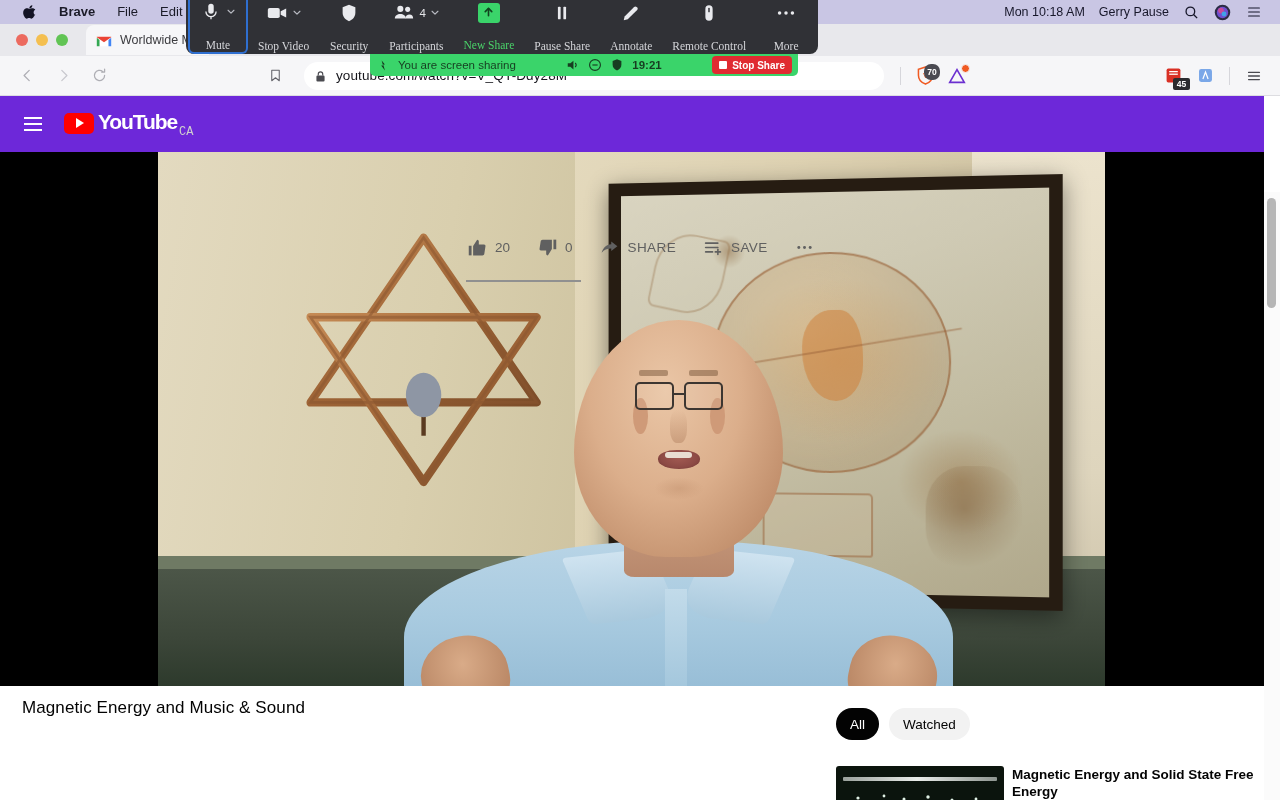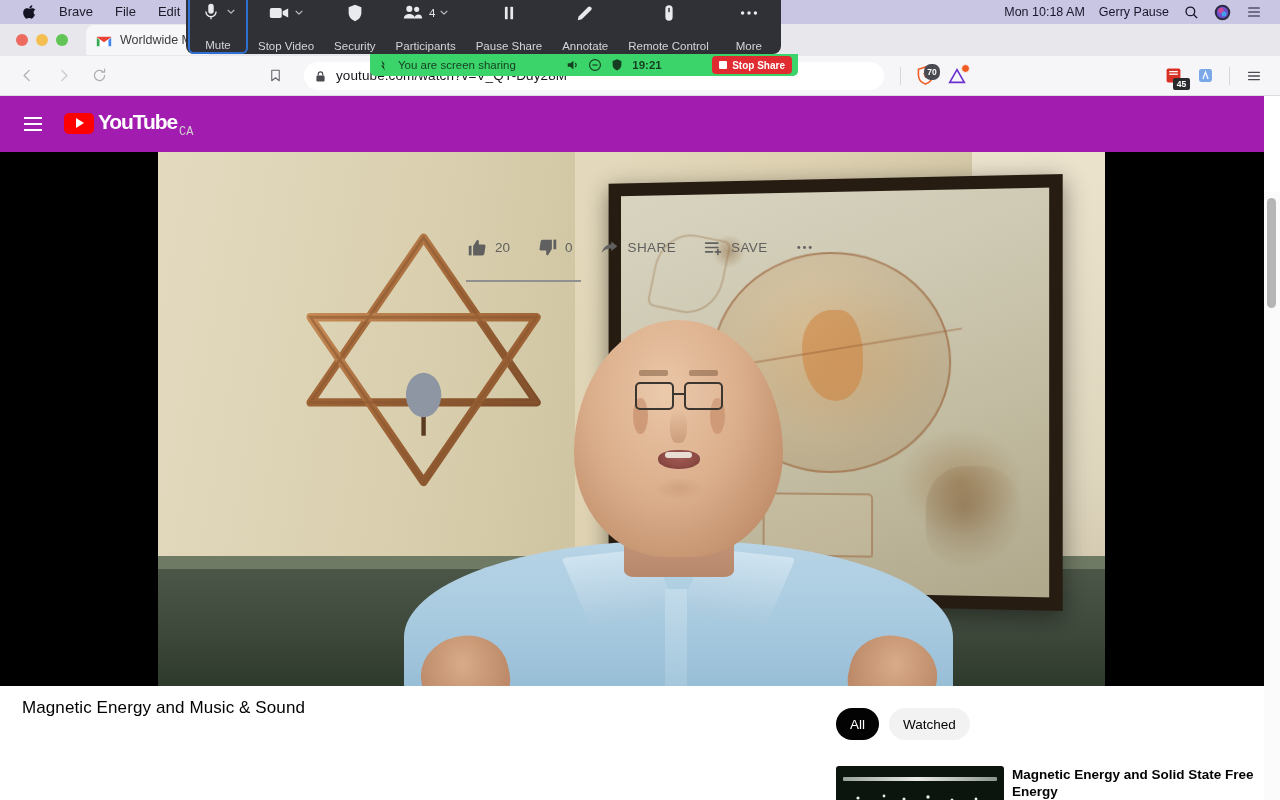--- a/index.html
+++ b/index.html
@@ -13,21 +13,21 @@
 
   
   .macbar {
     position:absolute; left:0; top:0; width:1280px; height:24px;
     background:#c9c6e4; display:flex; align-items:center;
     padding:0 8px; z-index:30;
   }
   .mac-apple { width:16px; height:16px; margin:0 10px 0 14px; position:relative; }
   .mac-apple svg { display:block; }
   .mac-menu-item { font-size:13px; color:#1b1b28; padding:0 11px; line-height:24px; white-space:nowrap; }
-  .mac-menu-item.bold { font-weight:normal; }
+  .mac-menu-item.bold { font-weight:bold; }
   .macbar-right { margin-left:auto; display:flex; align-items:center; gap:14px; padding-right:10px; }
   .mac-right-text { font-size:12.5px; color:#17172a; white-space:nowrap; }
   .mac-ico { width:17px; height:17px; display:flex; align-items:center; justify-content:center; }
 
   
   .brave-tabstrip {
     position:absolute; left:0; top:24px; width:1280px; height:32px;
     background:#e8e8ec; display:flex; align-items:center; z-index:10;
   }
   .traffic { display:flex; align-items:center; gap:8px; margin-left:16px; }
@@ -79,21 +79,21 @@
     display:flex; align-items:stretch; padding:0 2px;
   }
   .ztool {
     display:flex; flex-direction:column; align-items:center; justify-content:center;
     padding:4px 10px 5px; min-width:60px; position:relative;
   }
   .ztool.sel { background:#303136; border:2px solid #2f6fd0; border-top:none; border-radius:0 0 6px 6px; }
   .z-iconrow { display:flex; align-items:center; gap:4px; height:26px; }
   .z-ico { width:22px; height:22px; display:flex; align-items:center; justify-content:center; }
   .z-caret { width:10px; height:10px; display:flex; align-items:center; justify-content:center; }
-  .z-label { font-size:11.5px; color:#d4d5d9; margin-top:16px; white-space:nowrap; }
+  .z-label { font-size:11.5px; color:#d4d5d9; margin-top:16px; white-space:nowrap;font-family:Liberation Serif, serif; }
   .z-label.green { color:#4ad46a; }
   .z-count { font-size:11.5px; color:#e3e4e8; margin-left:1px; }
   .z-newshare-box {
     width:22px; height:20px; background:#3ad46a; border-radius:3px;
     display:flex; align-items:center; justify-content:center;
   }
 
   
   .sharebar {
     position:absolute; left:370px; top:54px; width:428px; height:22px;
@@ -107,21 +107,21 @@
     margin-left:auto; background:#e02b31; border-radius:4px; height:18px;
     display:flex; align-items:center; gap:5px; padding:0 7px;
   }
   .sb-stop-sq { width:8px; height:8px; background:#fff; border-radius:1px; }
   .sb-stop-txt { font-size:10px; color:#fff; font-weight:bold; white-space:nowrap; }
 
   
   .yt-page { position:absolute; left:0; top:96px; width:1280px; height:704px; background:#ffffff; overflow:hidden; }
   .yt-header {
     position:absolute; left:0; top:0; width:1264px; height:56px;
-    background:#a21caf; display:flex; align-items:center;
+    background:#6d28d9; display:flex; align-items:center;
   }
   .yt-burger { width:24px; height:24px; margin-left:24px; display:flex; flex-direction:column; justify-content:center; gap:4px; }
   .yt-burger span { display:block; width:18px; height:2px; background:#fff; }
   .yt-logo { display:flex; align-items:flex-start; margin-left:16px; }
   .yt-play {
     width:30px; height:21px; background:#ff0000; border-radius:5px;
     display:flex; align-items:center; justify-content:center; margin-top:3px;
   }
   .yt-play i { width:0;height:0;border-left:8px solid #fff;border-top:5px solid transparent;border-bottom:5px solid transparent; margin-left:2px;}
   .yt-word { font-size:21px; font-weight:bold; color:#fff; letter-spacing:-1.1px; margin-left:4px; line-height:24px; }
@@ -725,20 +725,31 @@
         <span class="z-count">4</span>
         <span class="z-caret">
           <svg viewBox="0 0 12 12" width="11" height="11">
               <polyline points="2.5,4.5 6,8 9.5,4.5" fill="none" stroke="#b8bac2" stroke-width="1.4" stroke-linecap="round" stroke-linejoin="round"></polyline>
             </svg>
         </span>
       </div>
       <div class="z-label">Participants</div>
     </div>
 
+    <div class="ztool">
+      <div class="z-iconrow">
+        <span class="z-newshare-box">
+          <svg viewBox="0 0 16 16" width="13" height="13">
+              <polyline points="8,3 8,12" stroke="#11431f" stroke-width="2" stroke-linecap="round"></polyline>
+              <polyline points="4,7 8,3 12,7" fill="none" stroke="#11431f" stroke-width="2" stroke-linecap="round" stroke-linejoin="round"></polyline>
+            </svg>
+        </span>
+      </div>
+      <div class="z-label green">New Share</div>
+    </div>
 
     <div class="ztool">
       <div class="z-iconrow">
         <span class="z-ico">
           <svg viewBox="0 0 22 22" width="20" height="20">
               <g fill="#e9eaee">
                 <rect x="6.5" y="4" width="3" height="14" rx="1"></rect>
                 <rect x="12.5" y="4" width="3" height="14" rx="1"></rect>
               </g>
             </svg>

